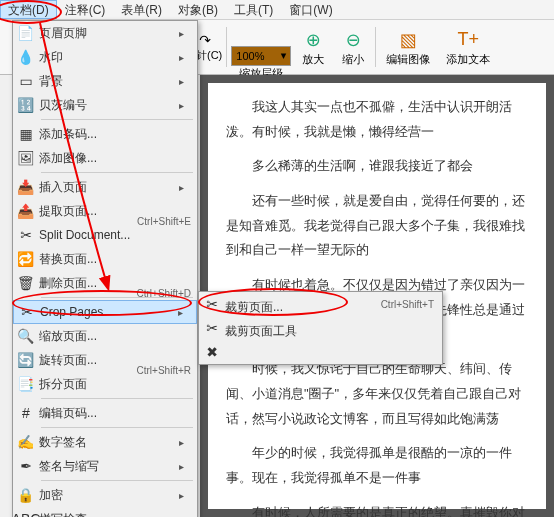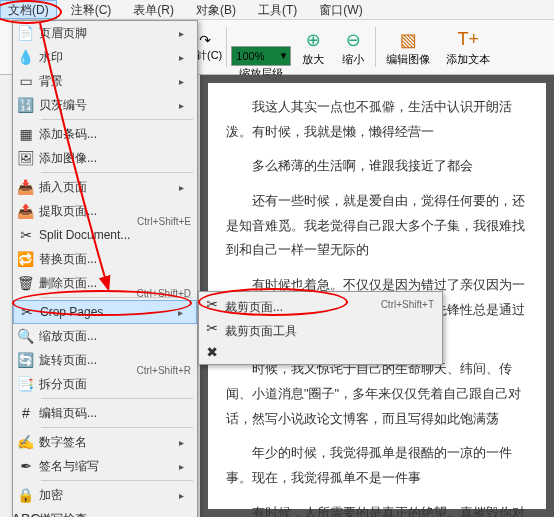--- a/index.html
+++ b/index.html
@@ -1,29 +1,29 @@
 <!DOCTYPE html>
 <html><head>
 <meta charset="utf-8">
 <style>
 * { margin: 0; padding: 0; box-sizing: border-box; font-family: "Microsoft YaHei", SimSun, sans-serif; }
 body { width: 554px; height: 517px; background: #f0f0f0; overflow: hidden; position: relative; }
 
-.menubar { height: 20px; background: #f4f4f4; border-bottom: 1px solid #d0d0d0; display: flex; font-size: 12px; color: #333; gap: 6px; }
+.menubar { height: 20px; background: #f4f4f4; border-bottom: 1px solid #d0d0d0; display: flex; font-size: 12px; color: #333; }
 .menubar .mi { padding: 2px 8px; cursor: default; }
 .menubar .mi.active { background: #cde8ff; border: 1px solid #7eb4ea; padding: 1px 7px; }
 
 .toolbar { height: 55px; background: #f7f7f7; border-bottom: 1px solid #bbb; display: flex; align-items: center; padding: 0 4px; gap: 4px; font-size: 11px; }
 .tb-btn { display: flex; flex-direction: column; align-items: center; padding: 2px 6px; }
 .tb-btn .ic { width: 24px; height: 24px; display: flex; align-items: center; justify-content: center; font-size: 18px; }
 .tb-sep { width: 1px; height: 40px; background: #ccc; }
 .rot-group { display: flex; flex-direction: column; align-items: center; }
 .rot-group .rot-row { display: flex; gap: 2px; }
 .rot-group .rot-ic { width: 16px; height: 16px; font-size: 14px; }
-.zoom-box { width: 60px; height: 20px; border: 1px solid #999; background: #15803d; font-size: 11px; padding: 0 4px; display: flex; align-items: center; margin-top: 32px; }
+.zoom-box { width: 60px; height: 20px; border: 1px solid #999; background: #a16207; font-size: 11px; padding: 0 4px; display: flex; align-items: center; margin-top: 32px; }
 
 .doc-area { position: absolute; left: 200px; top: 75px; right: 0; bottom: 0; background: #555; padding: 8px; }
 .doc-page { background: #fff; height: 100%; padding: 12px 18px; font-size: 13px; line-height: 1.9; color: #333; font-family: SimSun, serif; }
 .doc-page p { margin-bottom: 10px; text-indent: 2em; }
 
 .dropdown { position: absolute; left: 12px; top: 20px; width: 186px; background: #f0f0f0; border: 1px solid #999; box-shadow: 2px 2px 5px rgba(0,0,0,0.3); z-index: 10; }
 .dropdown .dd-item { display: flex; align-items: center; height: 24px; font-size: 12px; color: #333; padding-right: 6px; }
 .dropdown .dd-item.hl { background: #cde8ff; border: 1px solid #7eb4ea; height: 24px; }
 .dropdown .dd-ic { width: 26px; display: flex; justify-content: center; align-items: center; font-size: 14px; }
 .dropdown .dd-label { flex: 1; }

